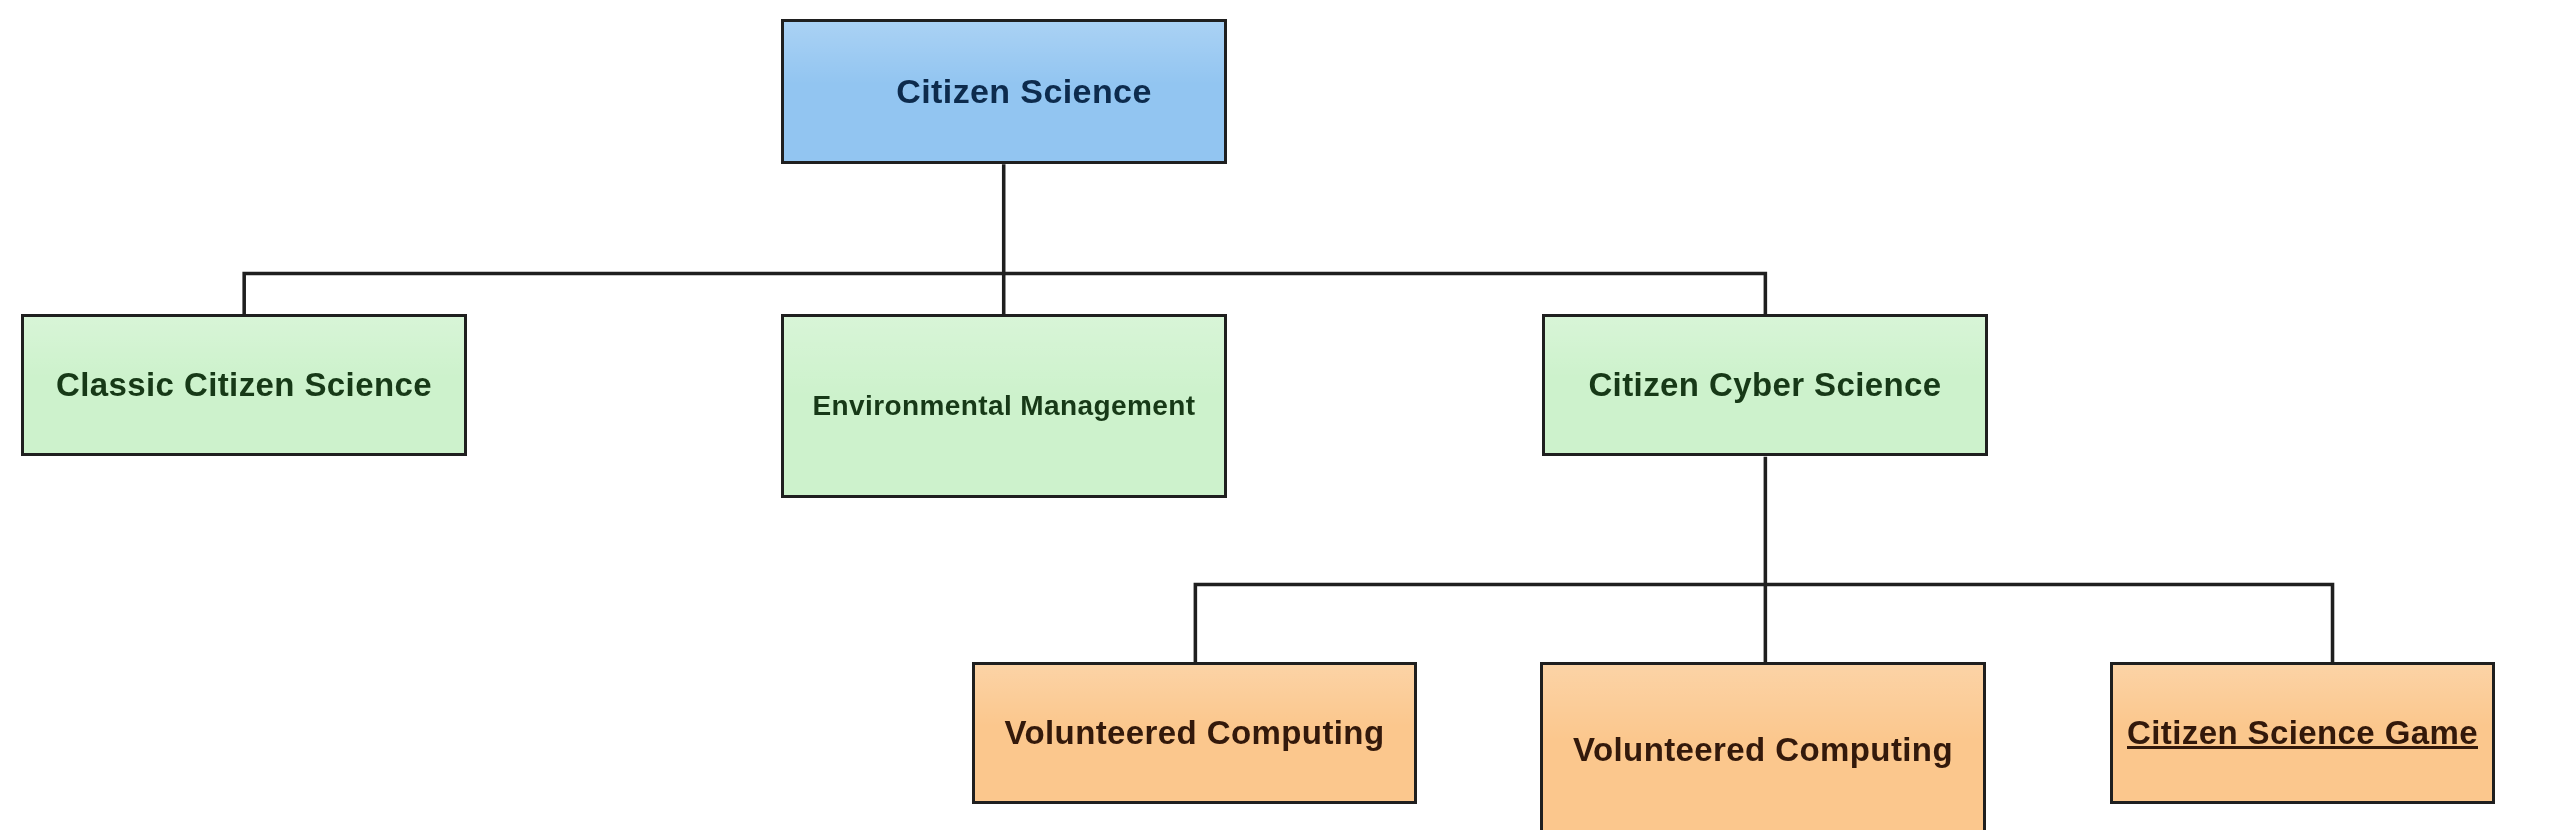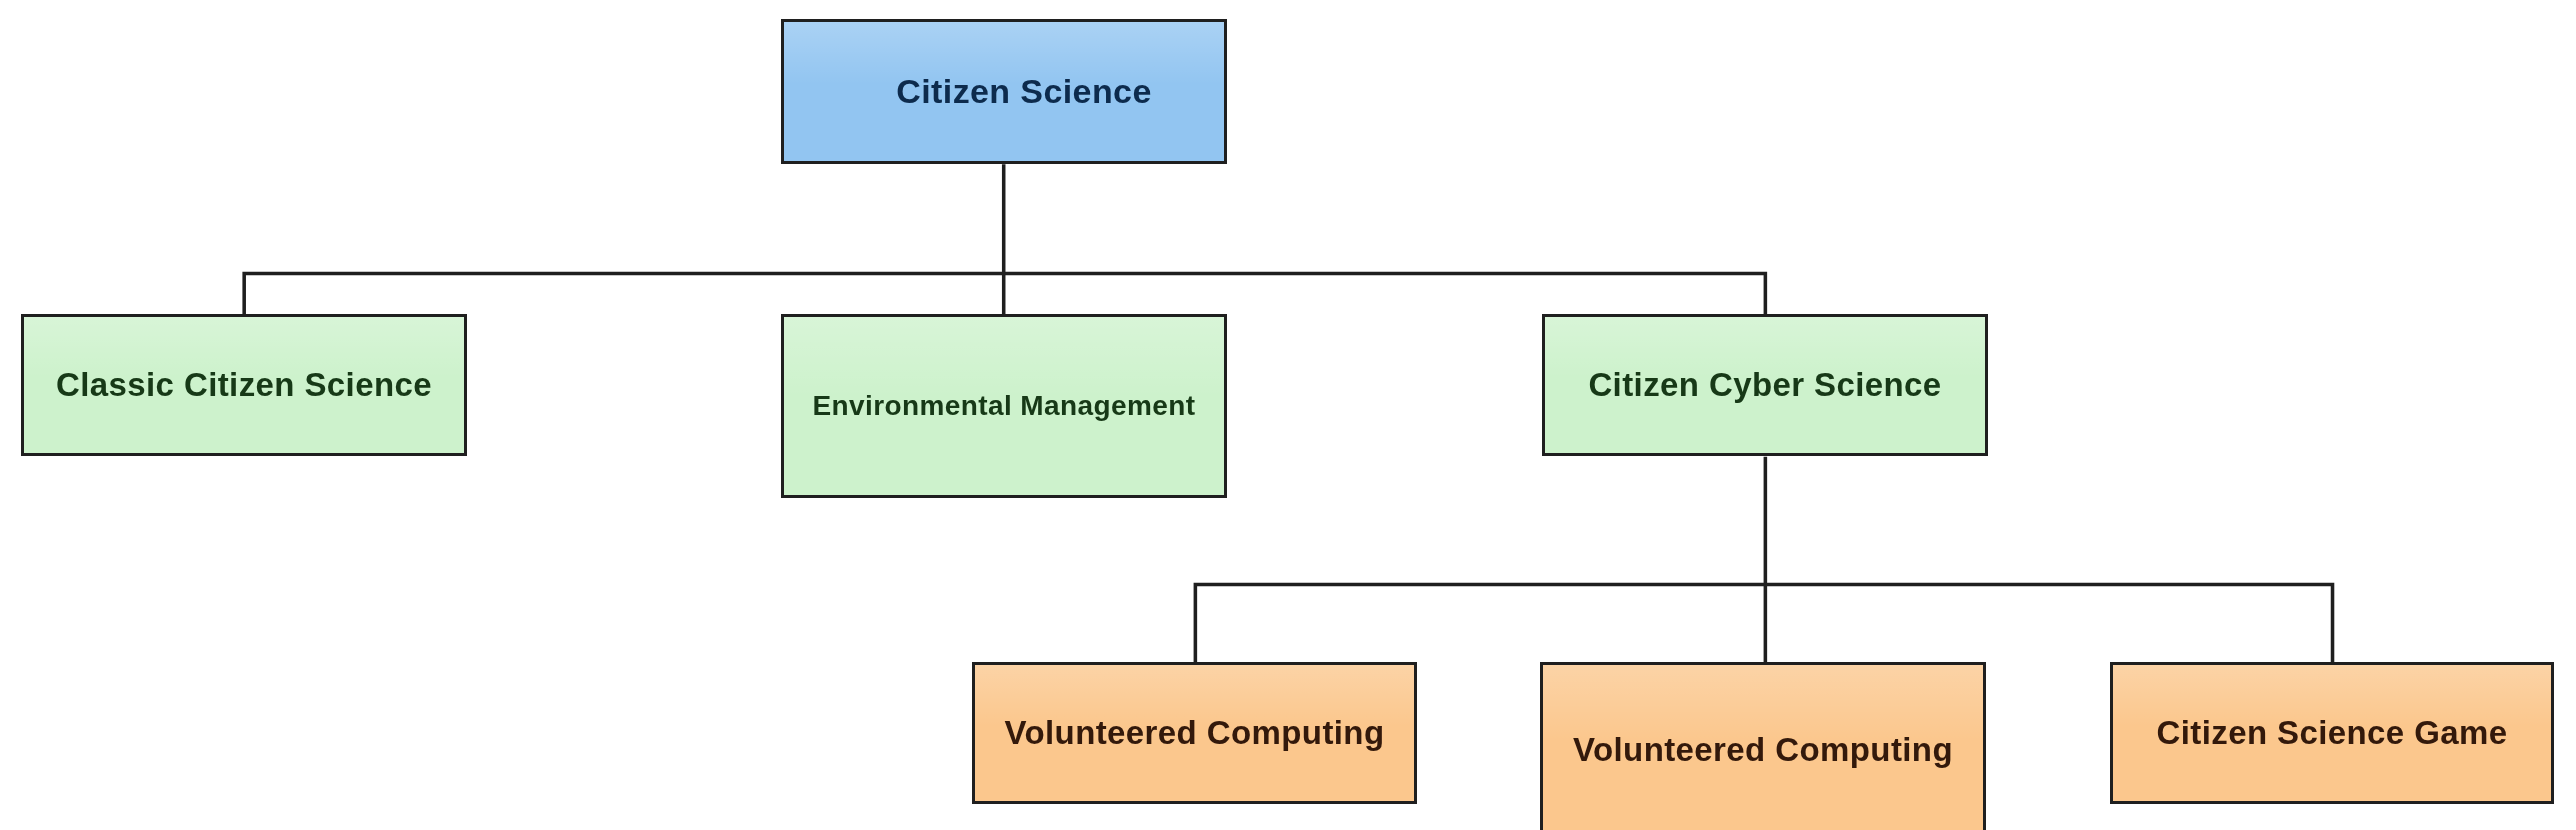--- a/index.html
+++ b/index.html
@@ -69,18 +69,18 @@
   </div>
 
   <div class="node size-std" style="left: 972px; top: 662px; width: 445px; height: 142px; background-color: rgb(251, 199, 141); color: rgb(51, 25, 11); border-color: rgb(31, 31, 31);">
     <span>Volunteered Computing</span>
   </div>
 
   <div class="node size-std" style="left: 1540px; top: 662px; width: 446px; height: 176px; background-color: rgb(251, 199, 141); color: rgb(51, 25, 11); border-color: rgb(31, 31, 31);">
     <span>Volunteered Computing</span>
   </div>
 
-  <div class="node size-std" style="left: 2110px; top: 662px; width: 444px; height: 142px; background-color: rgb(251, 199, 141); color: rgb(51, 25, 11); border-color: rgb(31, 31, 31);">
+  <div class="node size-std" style="left: 2110px; top: 662px; width: 385px; height: 142px; background-color: rgb(251, 199, 141); color: rgb(51, 25, 11); border-color: rgb(31, 31, 31); text-decoration: underline;">
     <span>Citizen Science Game</span>
   </div>
 
 </div>
 
 
 </body></html>

